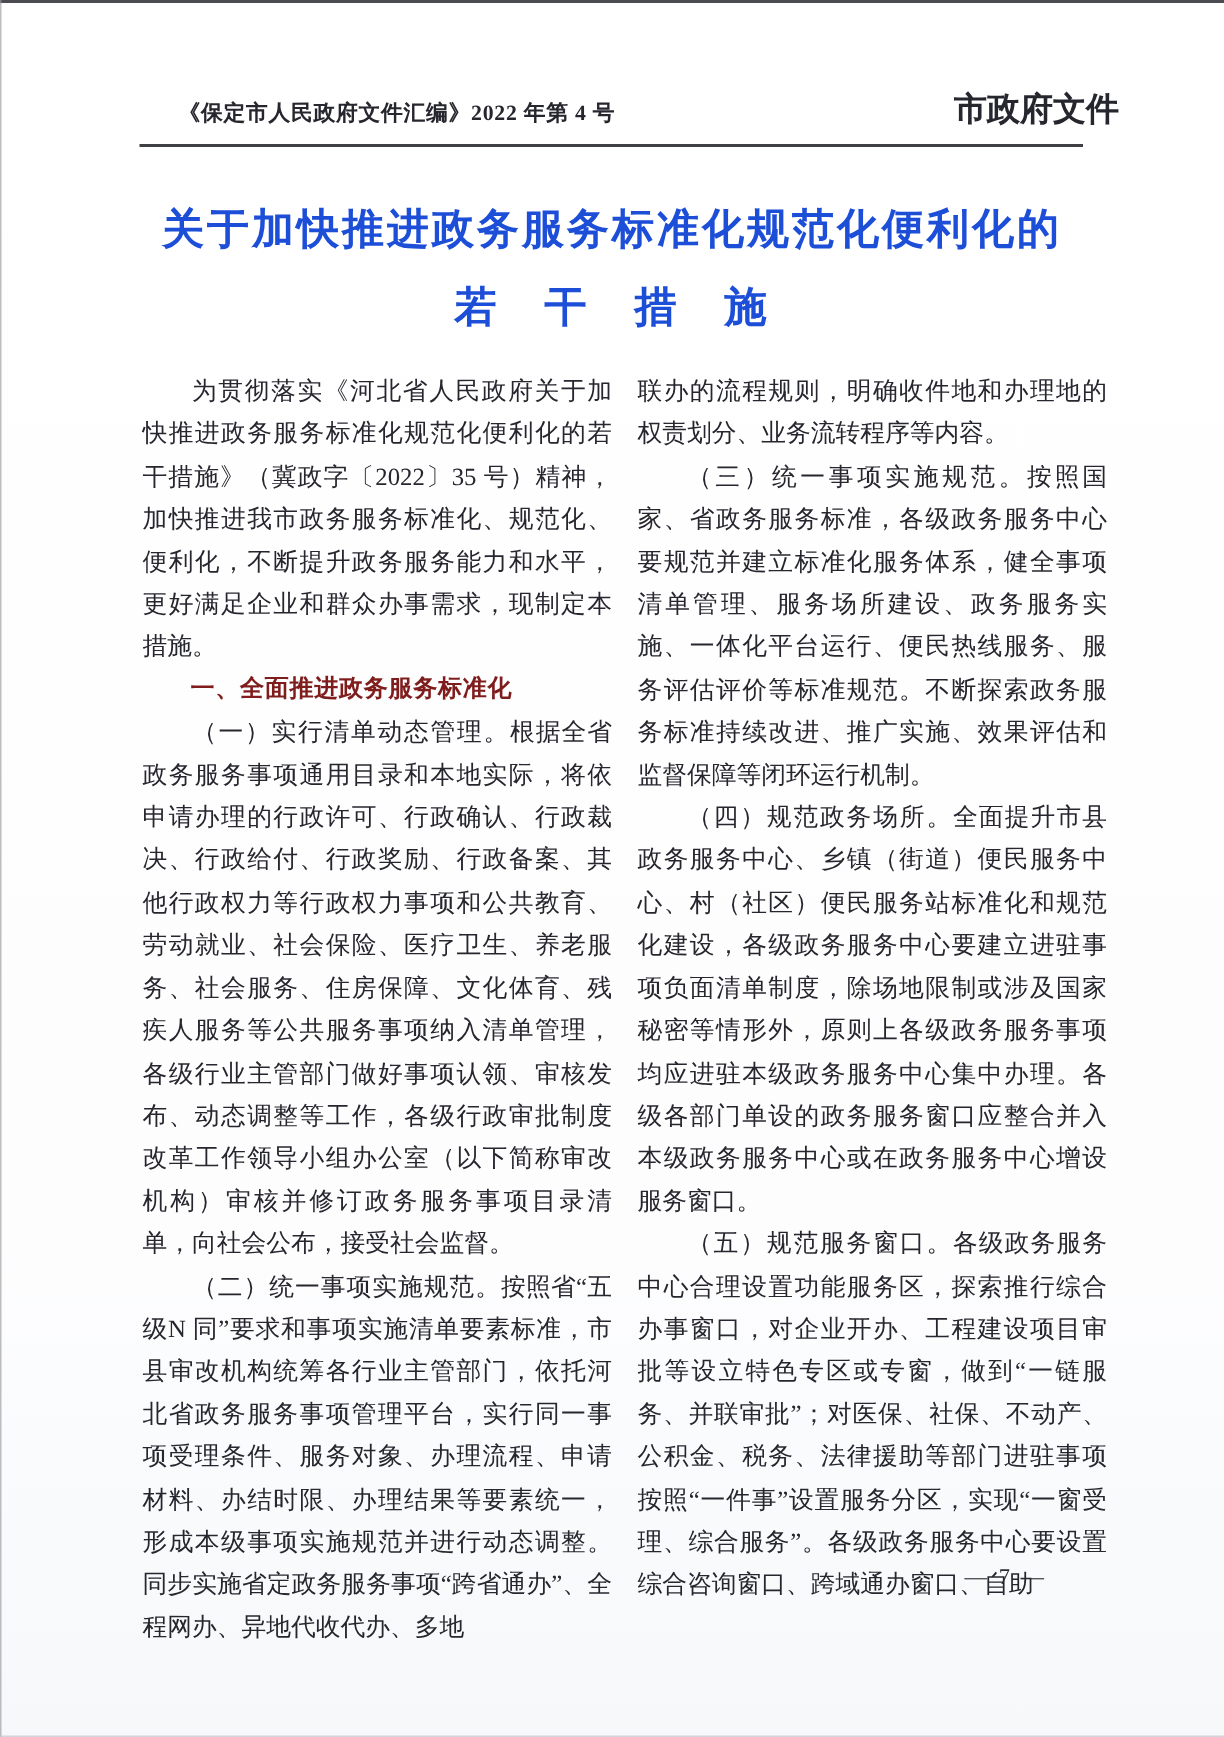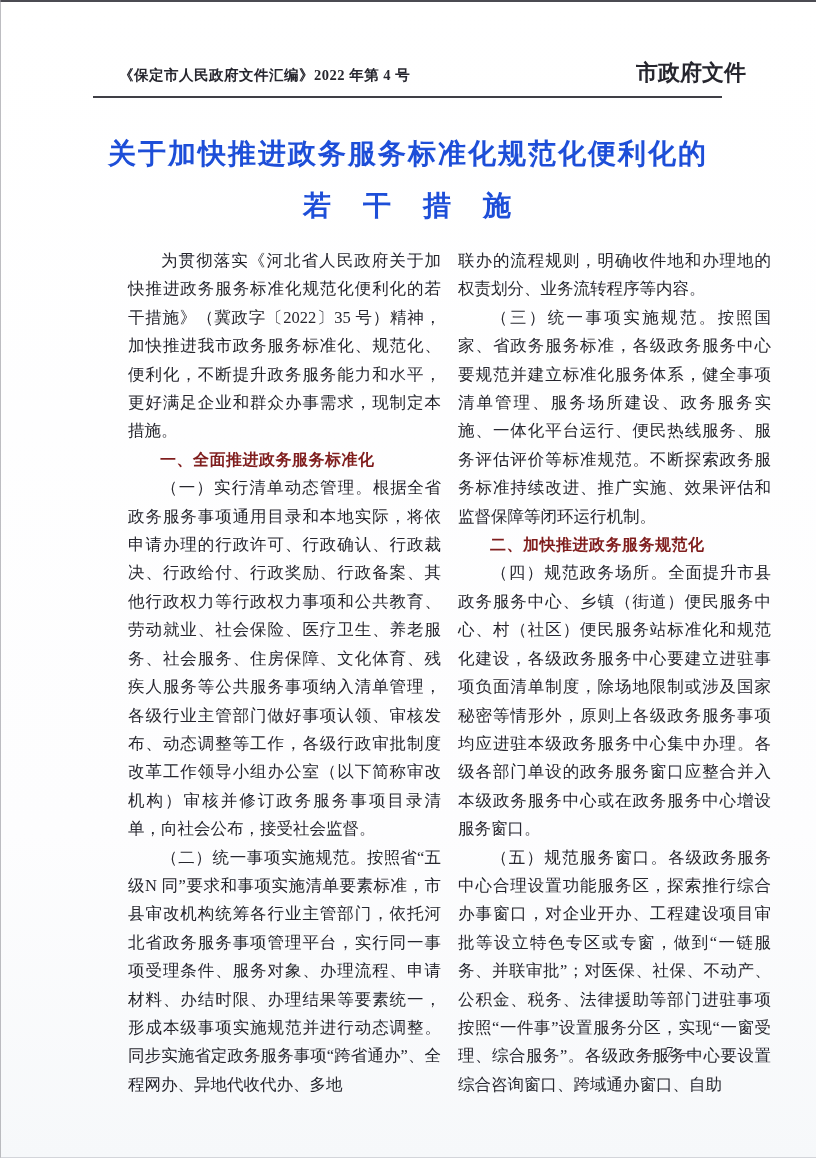--- a/index.html
+++ b/index.html
@@ -28,21 +28,21 @@
   }
 
   .doc-title {
     position: absolute; top: 128px; left: 0; width: 100%;
     text-align: center; font-weight: 700; font-size: 28px; line-height: 52px;
     letter-spacing: 2px; color: #1d4ed8;
   }
 
   .columns {
     position: absolute; top: 247px; left: 95px; width: 643px;
-    display: flex; gap: 17px; margin-left: 33px;
+    display: flex; gap: 17px;
   }
   .col {
     flex: 1; min-width: 0;
     font-size: 16.5px; line-height: 28.4px;
     text-align: justify;
   }
   .col p { margin: 0; }
   .para.indent { text-indent: 2em; }
   .heading {
     font-family: "Liberation Sans", "DejaVu Sans", sans-serif;
@@ -77,19 +77,18 @@
 <div class="columns">
   <div class="col">
       <p class="para indent">为贯彻落实《河北省人民政府关于加快推进政务服务标准化规范化便利化的若干措施》（冀政字〔2022〕35 号）精神，加快推进我市政务服务标准化、规范化、便利化，不断提升政务服务能力和水平，更好满足企业和群众办事需求，现制定本措施。</p>
       <p class="heading">一、全面推进政务服务标准化</p>
       <p class="para indent"><span class="lead">（一）实行清单动态管理。</span>根据全省政务服务事项通用目录和本地实际，将依申请办理的行政许可、行政确认、行政裁决、行政给付、行政奖励、行政备案、其他行政权力等行政权力事项和公共教育、劳动就业、社会保险、医疗卫生、养老服务、社会服务、住房保障、文化体育、残疾人服务等公共服务事项纳入清单管理，各级行业主管部门做好事项认领、审核发布、动态调整等工作，各级行政审批制度改革工作领导小组办公室（以下简称审改机构）审核并修订政务服务事项目录清单，向社会公布，接受社会监督。</p>
       <p class="para indent"><span class="lead">（二）统一事项实施规范。</span>按照省“五级N 同”要求和事项实施清单要素标准，市县审改机构统筹各行业主管部门，依托河北省政务服务事项管理平台，实行同一事项受理条件、服务对象、办理流程、申请材料、办结时限、办理结果等要素统一，形成本级事项实施规范并进行动态调整。同步实施省定政务服务事项“跨省通办”、全程网办、异地代收代办、多地</p>
     </div>
   <div class="col">
       <p class="para">联办的流程规则，明确收件地和办理地的权责划分、业务流转程序等内容。</p>
       <p class="para indent"><span class="lead">（三）统一事项实施规范。</span>按照国家、省政务服务标准，各级政务服务中心要规范并建立标准化服务体系，健全事项清单管理、服务场所建设、政务服务实施、一体化平台运行、便民热线服务、服务评估评价等标准规范。不断探索政务服务标准持续改进、推广实施、效果评估和监督保障等闭环运行机制。</p>
-      <p class="heading">二、加快推进政务服务规范化</p>
       <p class="para indent"><span class="lead">（四）规范政务场所。</span>全面提升市县政务服务中心、乡镇（街道）便民服务中心、村（社区）便民服务站标准化和规范化建设，各级政务服务中心要建立进驻事项负面清单制度，除场地限制或涉及国家秘密等情形外，原则上各级政务服务事项均应进驻本级政务服务中心集中办理。各级各部门单设的政务服务窗口应整合并入本级政务服务中心或在政务服务中心增设服务窗口。</p>
       <p class="para indent"><span class="lead">（五）规范服务窗口。</span>各级政务服务中心合理设置功能服务区，探索推行综合办事窗口，对企业开办、工程建设项目审批等设立特色专区或专窗，做到“一链服务、并联审批”；对医保、社保、不动产、公积金、税务、法律援助等部门进驻事项按照“一件事”设置服务分区，实现“一窗受理、综合服务”。各级政务服务中心要设置综合咨询窗口、跨域通办窗口、自助</p>
     </div>
 </div>
 
 <div class="page-number">— 7 —</div>
 
 </body></html>

